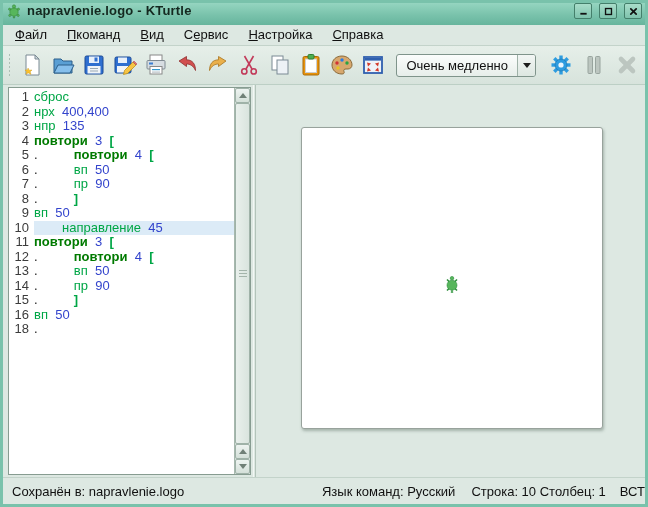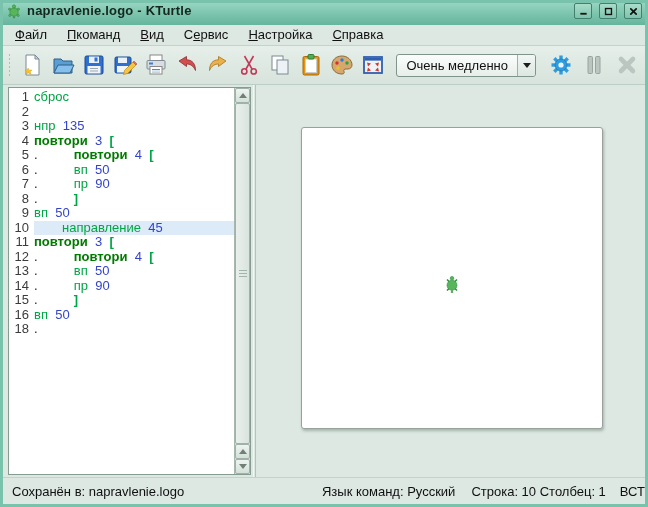--- a/index.html
+++ b/index.html
@@ -358,21 +358,21 @@
           </span>
         </div>
       </div>
   </div>
 
   <div class="main">
 
     <div class="editor-frame">
       <div class="code-area" id="code-area">
           <div class="code-line"><span class="line-no">1</span><span class="code-text"><span class="tok-c">сброс</span></span></div>
-          <div class="code-line"><span class="line-no">2</span></div>
+          <div class="code-line"><span class="line-no">2</span><span class="code-text"><span class="tok-c">нрх</span><span class="tok-p">  </span><span class="tok-n">400,400</span></span></div>
           <div class="code-line"><span class="line-no">3</span><span class="code-text"><span class="tok-c">нпр</span><span class="tok-p">  </span><span class="tok-n">135</span></span></div>
           <div class="code-line"><span class="line-no">4</span><span class="code-text"><span class="tok-k">повтори</span><span class="tok-p">  </span><span class="tok-n">3</span><span class="tok-p">  </span><span class="tok-b">[</span></span></div>
           <div class="code-line"><span class="line-no">5</span><span class="code-text"><span class="tok-p">.</span><span class="tok-p">          </span><span class="tok-k">повтори</span><span class="tok-p">  </span><span class="tok-n">4</span><span class="tok-p">  </span><span class="tok-b">[</span></span></div>
           <div class="code-line"><span class="line-no">6</span><span class="code-text"><span class="tok-p">.</span><span class="tok-p">          </span><span class="tok-c">вп</span><span class="tok-p">  </span><span class="tok-n">50</span></span></div>
           <div class="code-line"><span class="line-no">7</span><span class="code-text"><span class="tok-p">.</span><span class="tok-p">          </span><span class="tok-c">пр</span><span class="tok-p">  </span><span class="tok-n">90</span></span></div>
           <div class="code-line"><span class="line-no">8</span><span class="code-text"><span class="tok-p">.</span><span class="tok-p">          </span><span class="tok-b">]</span></span></div>
           <div class="code-line"><span class="line-no">9</span><span class="code-text"><span class="tok-c">вп</span><span class="tok-p">  </span><span class="tok-n">50</span></span></div>
           <div class="code-line current"><span class="line-no">10</span><span class="code-text"><span class="tok-c">направление</span><span class="tok-p">  </span><span class="tok-n">45</span></span></div>
           <div class="code-line"><span class="line-no">11</span><span class="code-text"><span class="tok-k">повтори</span><span class="tok-p">  </span><span class="tok-n">3</span><span class="tok-p">  </span><span class="tok-b">[</span></span></div>
           <div class="code-line"><span class="line-no">12</span><span class="code-text"><span class="tok-p">.</span><span class="tok-p">          </span><span class="tok-k">повтори</span><span class="tok-p">  </span><span class="tok-n">4</span><span class="tok-p">  </span><span class="tok-b">[</span></span></div>

